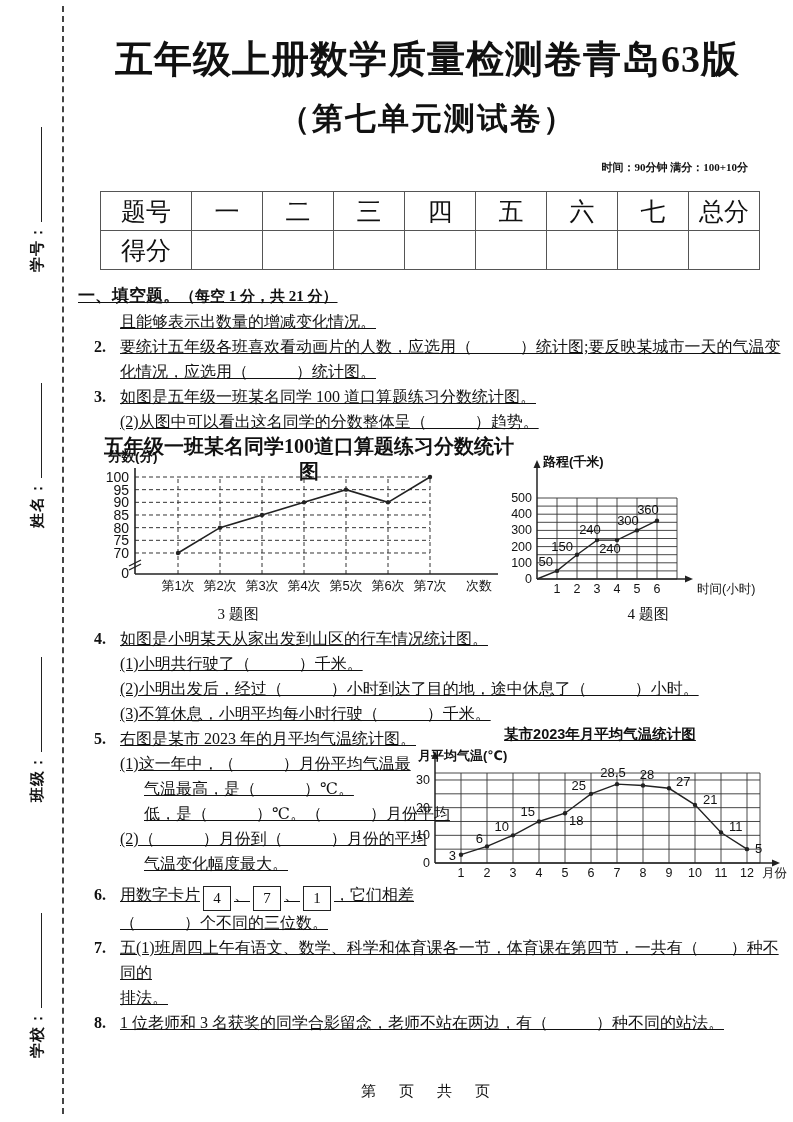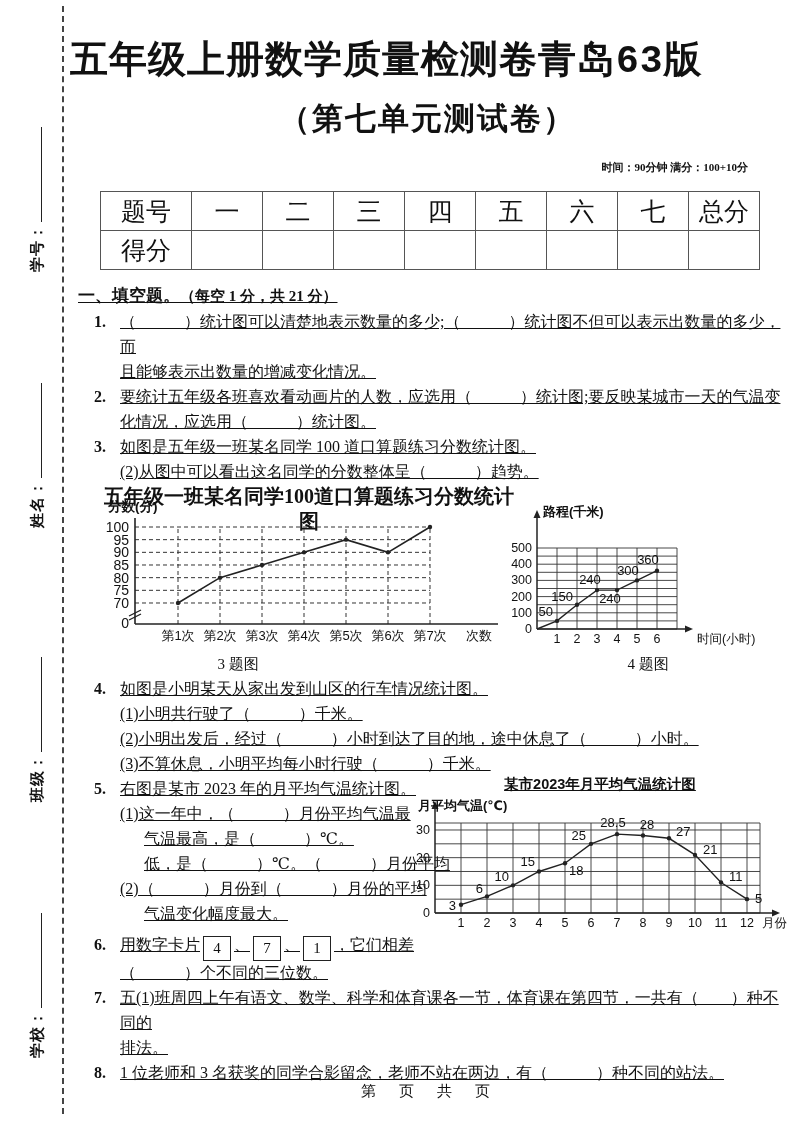--- a/index.html
+++ b/index.html
@@ -10,22 +10,22 @@
   }
   .cut-line { position:absolute; left:62px; top:6px; height:1108px; border-left:2px dashed #444; }
   .side-label { position:absolute; left:26px; width:0; height:0; }
   .side-inner {
     position:absolute; left:0; top:0; white-space:nowrap;
     transform:rotate(-90deg); transform-origin:0 0;
     font-size:15px; font-weight:600; letter-spacing:1px;
   }
   .side-blank { display:inline-block; width:95px; border-bottom:1.6px solid #222; height:1em; margin-left:2px; }
   .page-title {
-    position:absolute; top:34px; left:70px; width:715px; text-align:left;
-    font-family:Liberation Mono, monospace;
+    position:absolute; top:34px; left:70px; width:715px; text-align:center;
+    font-family:Liberation Serif, serif;
     font-size:38px; font-weight:bold; letter-spacing:1px;
   }
   .page-subtitle {
     position:absolute; top:98px; left:70px; width:715px; text-align:center;
     font-family:"Liberation Sans","DejaVu Sans",sans-serif;
     font-size:31px; font-weight:bold; letter-spacing:2px;
   }
   .exam-meta { position:absolute; top:160px; right:45px; font-size:11px; font-weight:bold; }
   table.score { position:absolute; left:100px; top:191px; border-collapse:collapse; table-layout:fixed; }
   table.score td {
@@ -116,21 +116,20 @@
     <td></td>
     <td></td>
   </tr>
 </tbody>
   </table>
 
 <div class="content">
 
   <p class="sec"><span>一、填空题。</span><span class="sec-note">（每空 1 分，共 21 分）</span></p>
 
-  <p class="q"><span class="qnum">1.</span><span>（　　　）统计图可以清楚地表示数量的多少;（　　　）统计图不但可以表示出数量的多少，而</span></p>
   <p class="cont">且能够表示出数量的增减变化情况。</p>
 
   <p class="q"><span class="qnum">2.</span><span>要统计五年级各班喜欢看动画片的人数，应选用（　　　）统计图;要反映某城市一天的气温变</span></p>
   <p class="cont">化情况，应选用（　　　）统计图。</p>
 
   <p class="q"><span class="qnum">3.</span><span>如图是五年级一班某名同学 100 道口算题练习分数统计图。</span></p>
   <p class="sub">(2)从图中可以看出这名同学的分数整体呈（　　　）趋势。</p>
 
   <div class="charts-row">
     <div class="c1-title">五年级一班某名同学100道口算题练习分数统计图</div>

